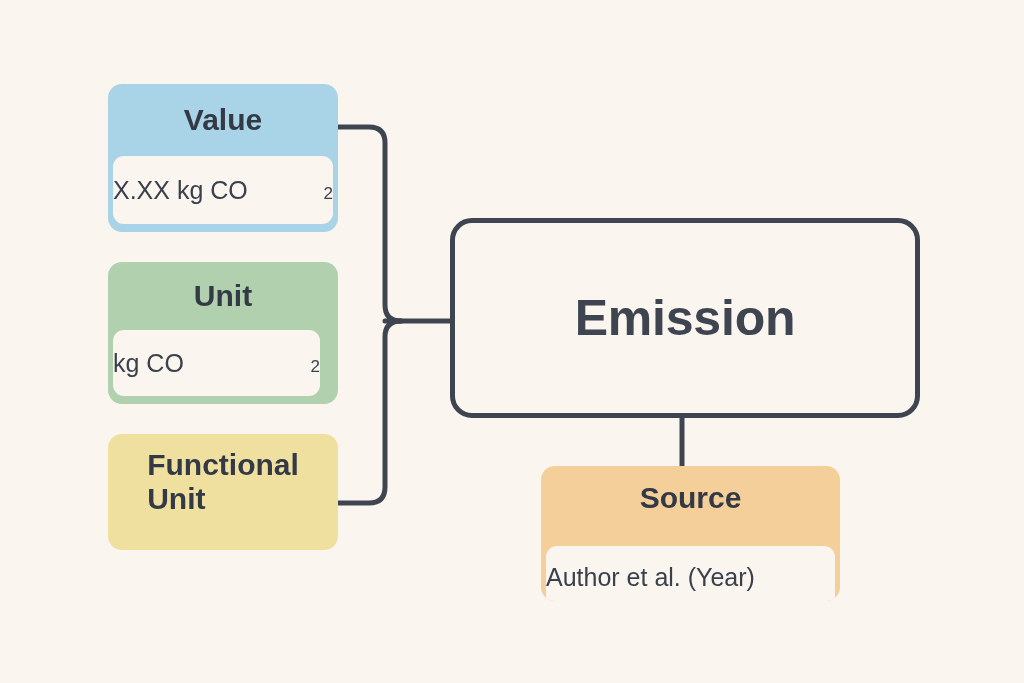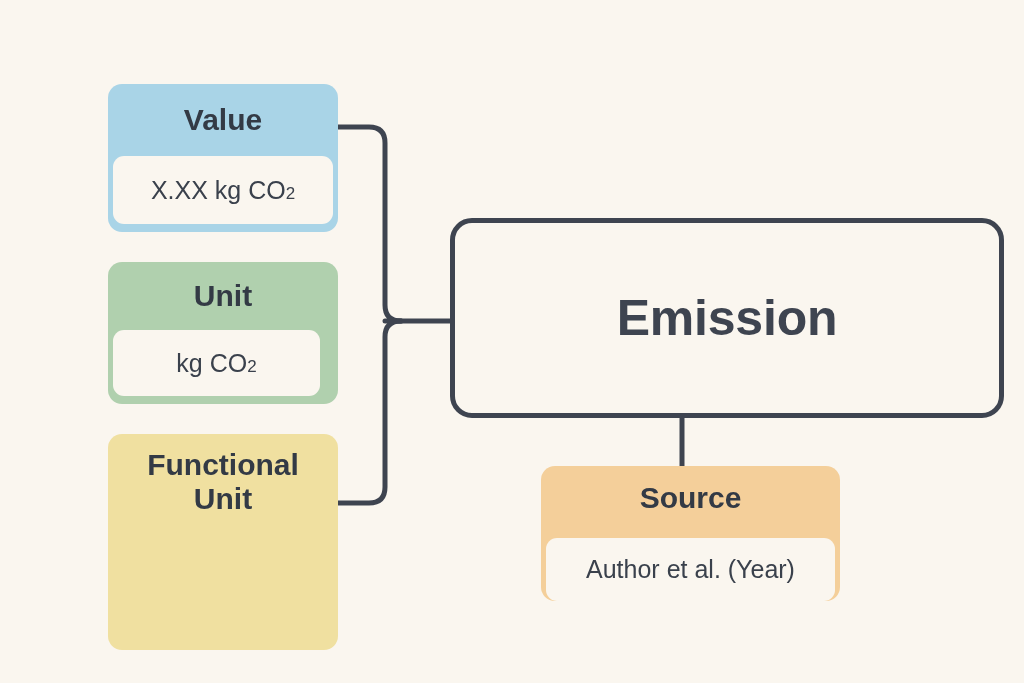--- a/index.html
+++ b/index.html
@@ -36,34 +36,34 @@
     overflow: hidden;
     box-sizing: border-box;
     display: flex;
     flex-direction: column;
   }
   .card-header {
     flex: 1 1 auto;
     display: flex;
     align-items: center;
     justify-content: center;
-    text-align: center;
+    text-align: left;
     font-weight: bold;
     font-size: 30px;
     color: #333a45;
     line-height: 1.12;
     padding: 6px 6px;
     box-sizing: border-box;
   }
   .card-body {
     flex: 0 0 auto;
     background: #faf6ef;
     display: flex;
     align-items: center;
-    justify-content: center;
+    justify-content: space-between;
     text-align: center;
     font-size: 25px;
     color: #3a414c;
     box-sizing: border-box;
     border-radius: 11px;
   }
   .card-body sub {
     font-size: 0.68em;
     vertical-align: baseline;
     position: relative;
@@ -83,42 +83,42 @@
   #card-unit {
     left: 108px; top: 262px; width: 230px; height: 142px;
     background: #b0d0ae;
   }
   #card-unit .card-header { height: 68px; flex: 0 0 68px; }
   #card-unit .card-body {
     height: 66px; margin: 0 18px 6px 5px;
   }
 
   #card-functional-unit {
-    left: 108px; top: 434px; width: 230px; height: 216px;
+    left: 108px; top: 434px; width: 230px; height: 116px;
     background: #f0e0a0;
   }
   #card-functional-unit .card-header { height: 96px; flex: 0 0 96px; }
   #card-functional-unit .card-body {
     height: 64px; margin: 0 5px 6px 5px;
   }
 
   #card-source {
     left: 541px; top: 466px; width: 299px; height: 135px;
     background: #f4cf9a;
   }
   #card-source .card-header { height: 64px; flex: 0 0 64px; }
   #card-source .card-body {
-    height: 63px; margin: 8px 5px 6px 5px;
+    height: 63px; margin: 16px 5px 6px 5px;
   }
 
   
   #node-emission-factor {
     position: absolute;
     left: 450px; top: 218px;
-    width: 554px; height: 200px;
+    width: 470px; height: 200px;
     box-sizing: border-box;
     border: 5px solid #3e4450;
     border-radius: 22px;
     background: #faf6ef;
     display: flex;
     align-items: center;
     justify-content: center;
     text-align: center;
     font-weight: bold;
     font-size: 50px;

